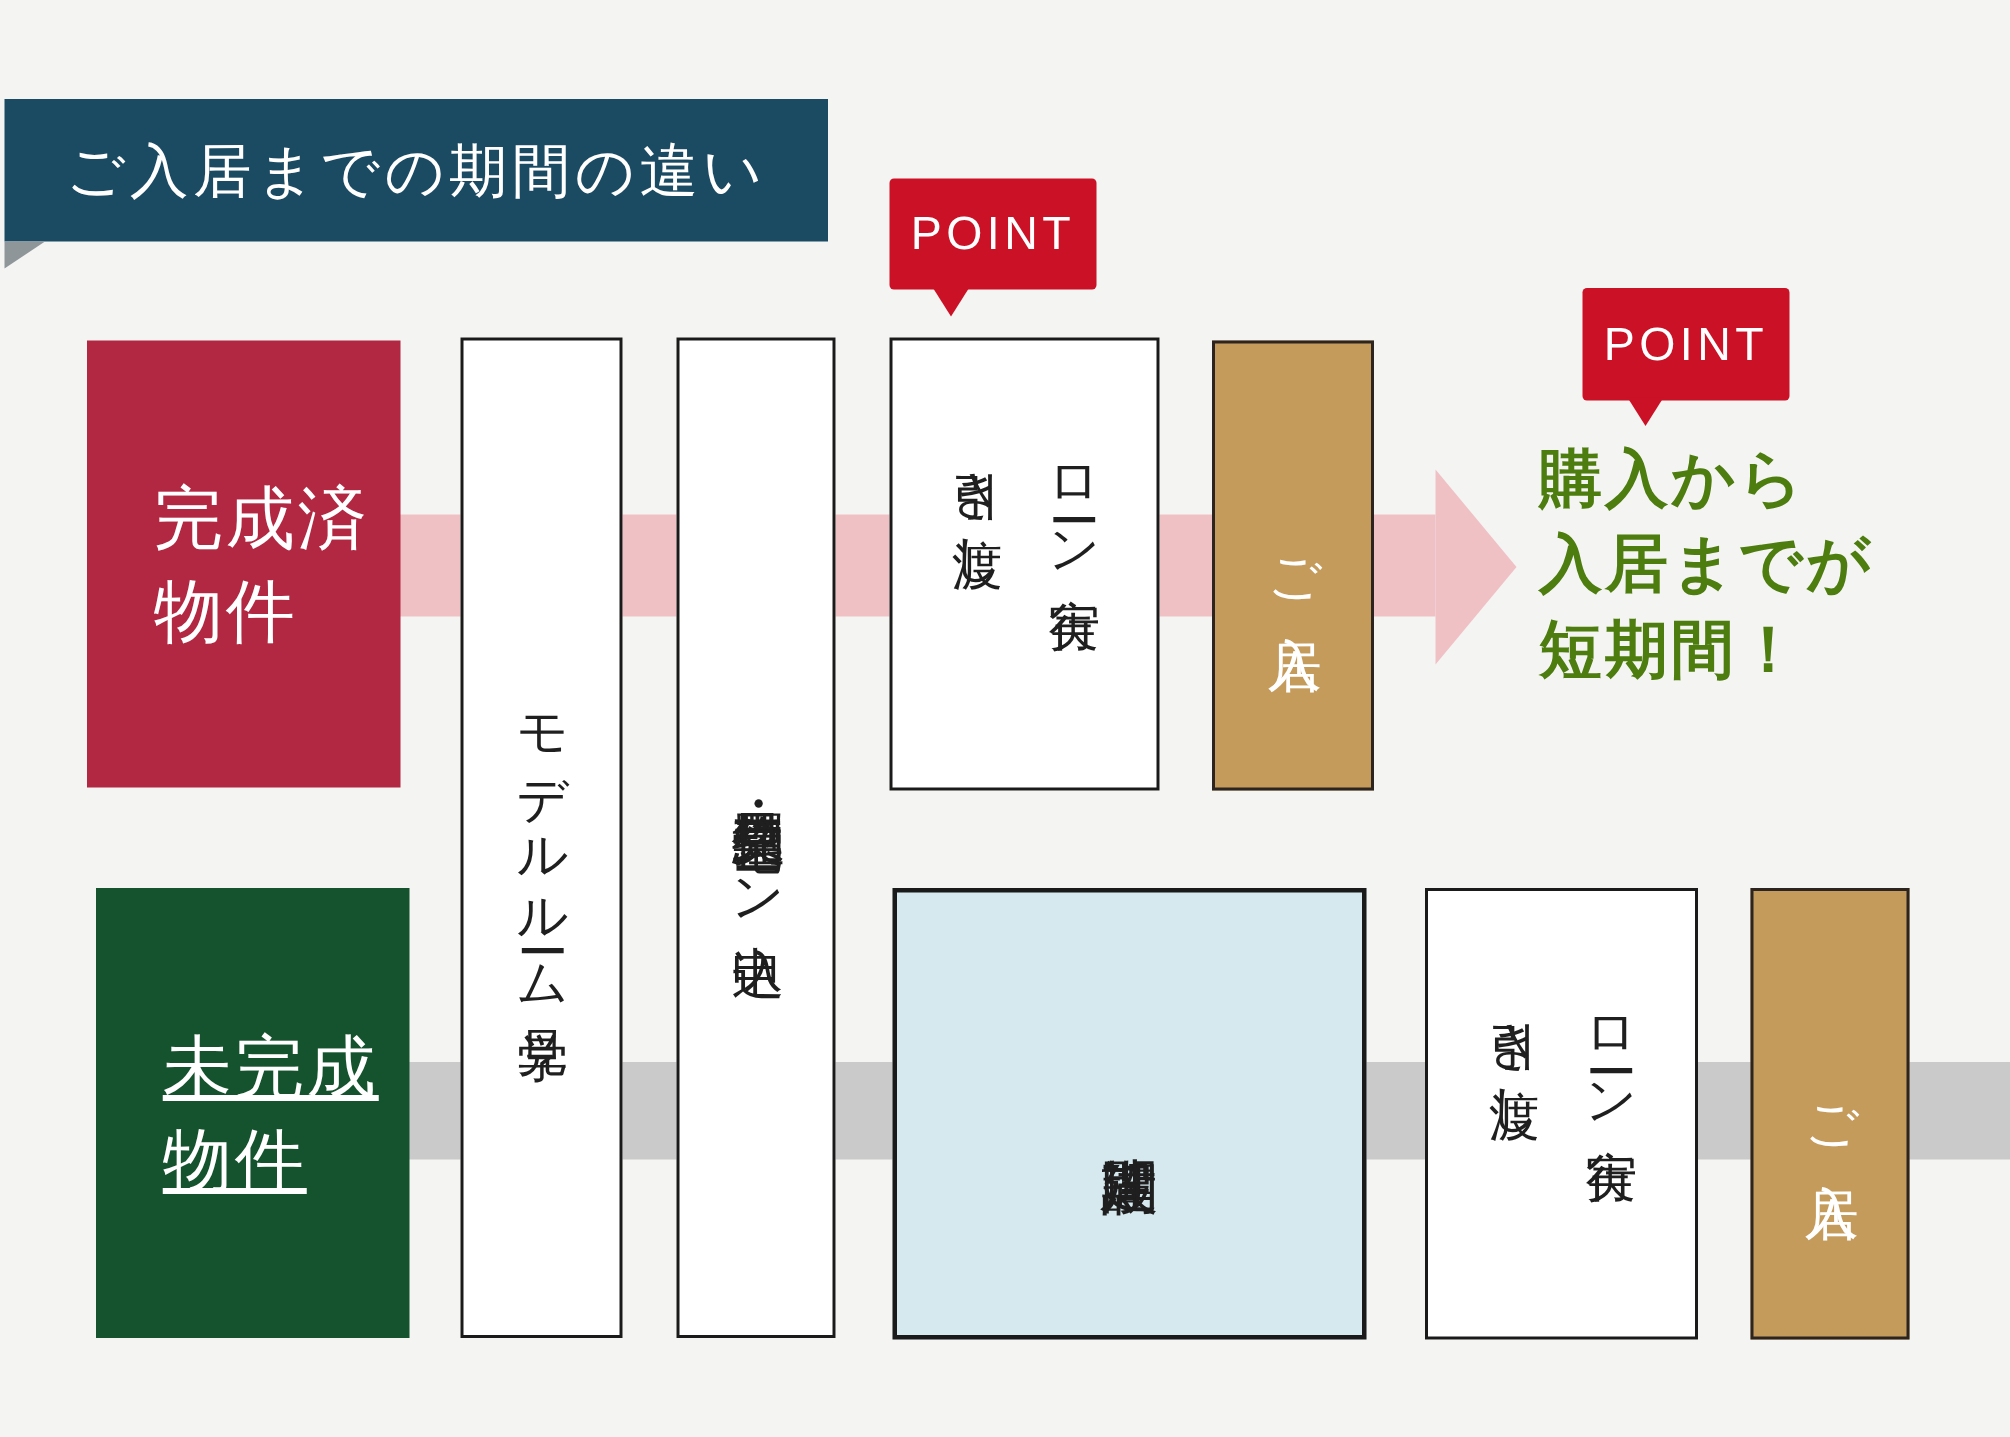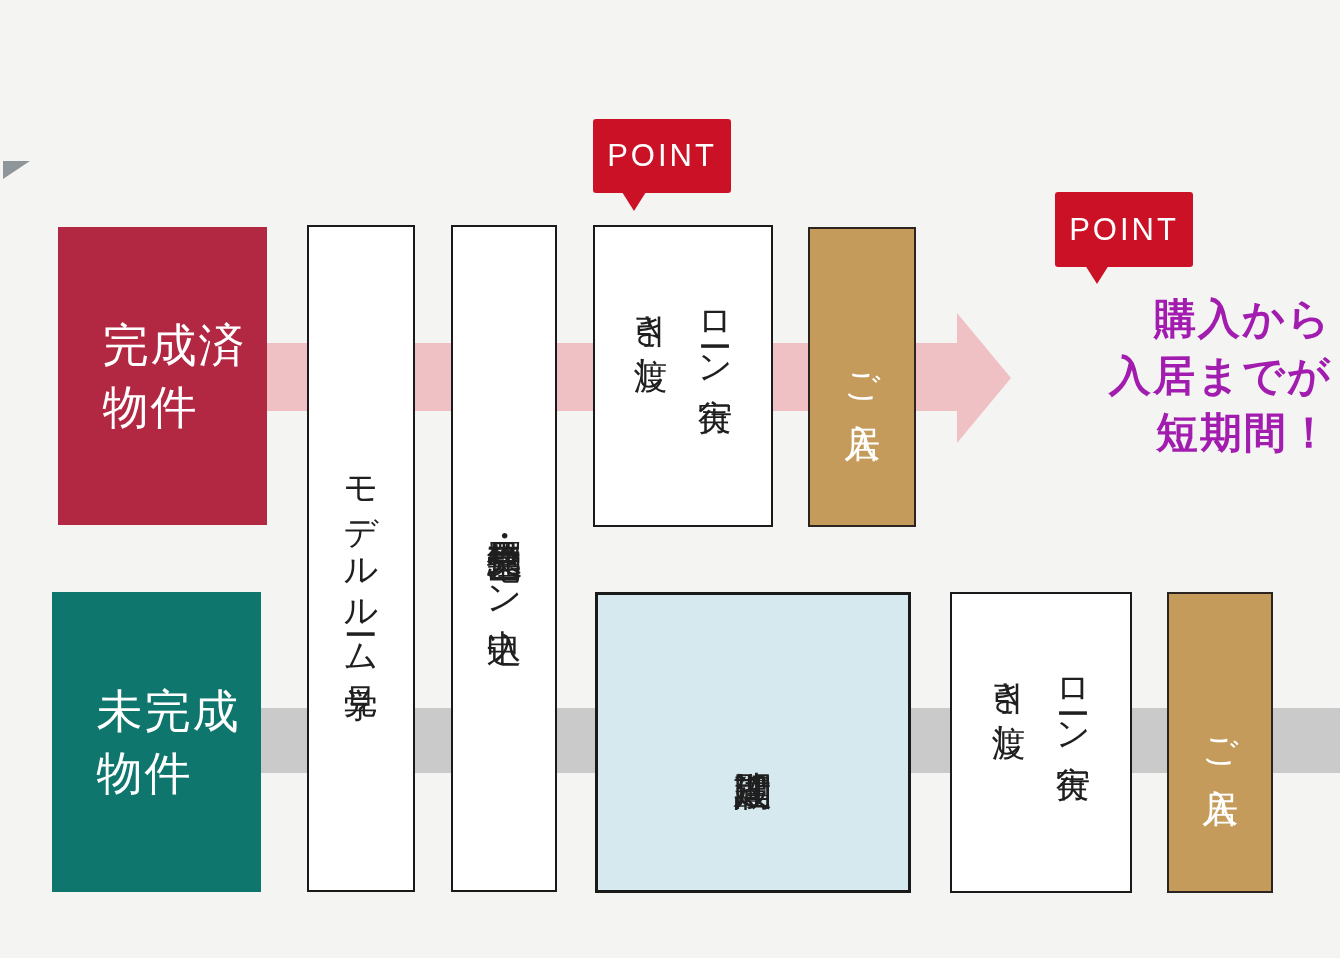--- a/index.html
+++ b/index.html
@@ -70,22 +70,23 @@
     letter-spacing:2px;
     white-space:pre-line;
     z-index:2;
     padding-left:24px;
   }
   .rowbox.completed{
     left:58px; top:227px; width:185px; height:298px;
     background:#b22742;
   }
   .rowbox.uncompleted{
-    left:52px; top:592px; width:185px; height:300px;
-    background:#0f766e;
+    left:64px; top:592px; width:185px; height:300px;
+    background:#14532d;
+    text-decoration:underline;
   }
   
   .stepbox{
     position:absolute;
     background:#ffffff;
     border:2px solid #1a1a1a;
     box-sizing:border-box;
     display:flex; align-items:center; justify-content:center;
     z-index:2;
   }
@@ -142,37 +143,40 @@
     border-left:12px solid transparent;
     border-right:12px solid transparent;
     border-top:19px solid #cb1126;
     z-index:3;
   }
   .point-tail.top{ left:622px; top:192px; }
   .point-tail.right{ left:1085px; top:265px; }
   
   .callout-text{
     position:absolute;
-    left:1072px; top:290px;
+    left:1026px; top:290px;
     width:260px;
-    text-align:right;
-    color:#a21caf;
+    text-align:left;
+    color:#4d7c0f;
     font-size:42px;
     font-weight:600;
     line-height:1.36;
     letter-spacing:2px;
     white-space:pre-line;
     z-index:3;
   }
 </style>
 </head>
 <body>
 
 <div class="stage">
 
+  <div class="banner">
+    <span class="banner-title">ご入居までの期間の違い</span>
+  </div>
   <div class="banner-fold"></div>
 
   <div class="band-pink"></div>
   <div class="arrowhead-pink"></div>
   <div class="band-gray"></div>
 
   <div class="rowbox completed">完成済
 物件</div>
   <div class="rowbox uncompleted">未完成
 物件</div>

